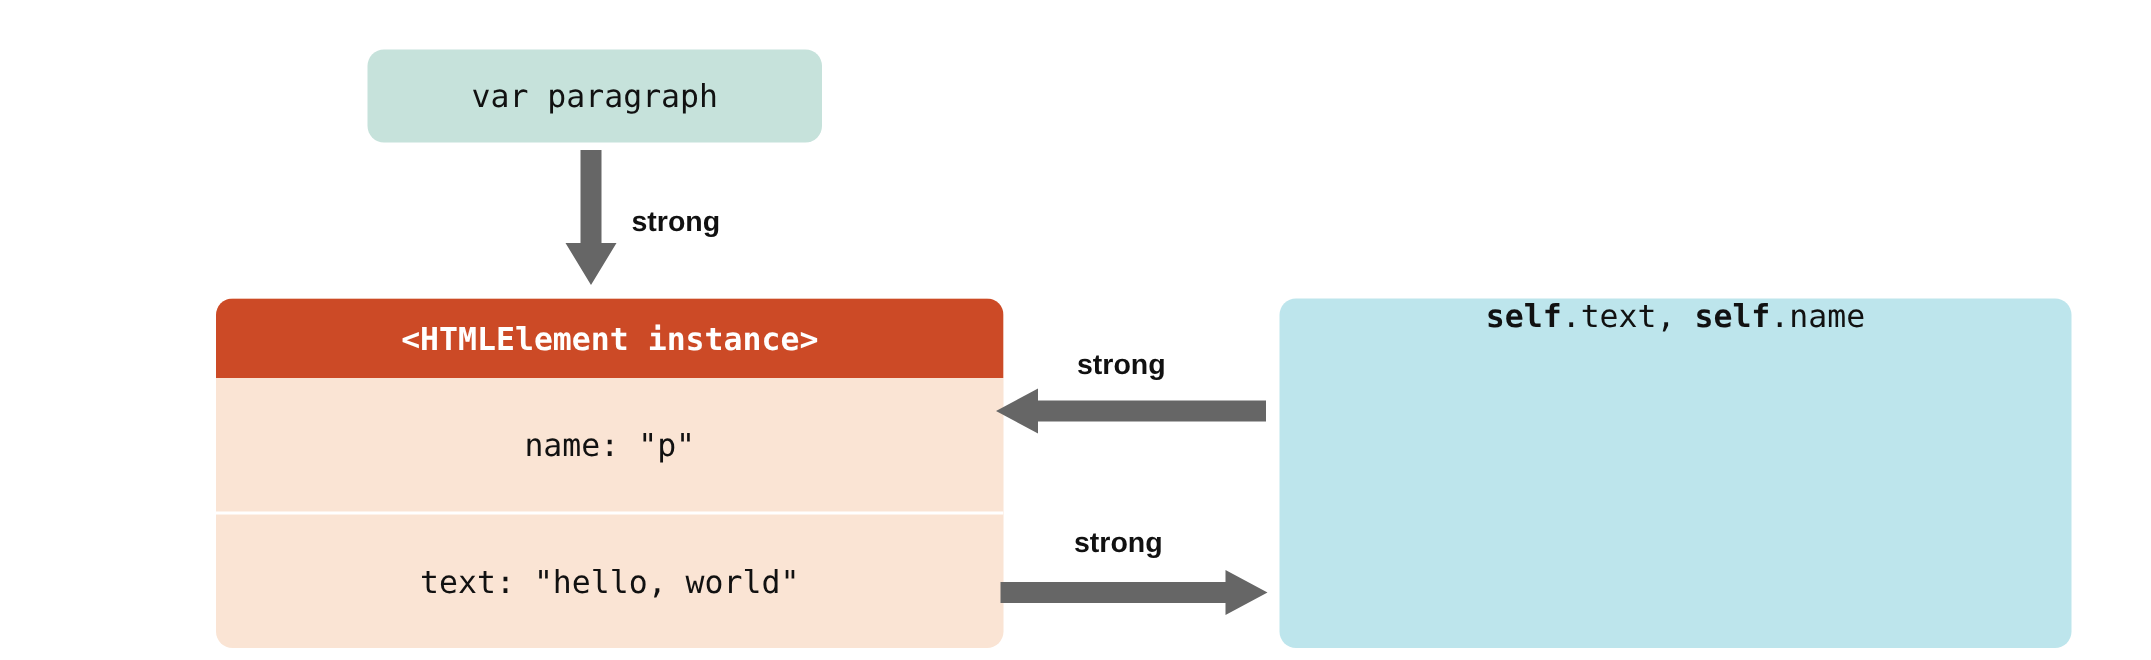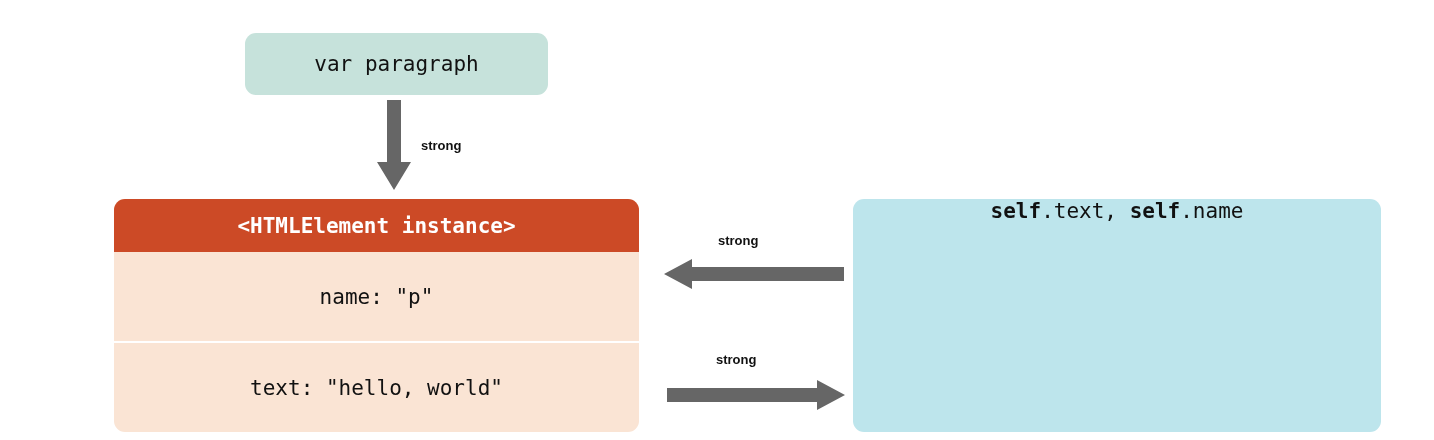--- a/index.html
+++ b/index.html
@@ -43,21 +43,21 @@
   }
   .var-box .code {
     font-family: "DejaVu Sans Mono", monospace;
     font-size: 21px;
     color: #111111;
     letter-spacing: 0px;
   }
 
   
   .instance-box {
-    left: 114px;
+    left: 144px;
     top: 199px;
     width: 525px;
     height: 233px;
     background: #fae4d4;
   }
   .instance-box .hdr {
     height: 53px;
     background: #cc4a26;
     display: flex;
     align-items: center;
@@ -131,21 +131,21 @@
     position: absolute;
     overflow: visible;
   }
   .arrow-down { left: 371px; top: 100px; width: 46px; height: 95px; }
   .arrow-left { left: 664px; top: 258px; width: 180px; height: 32px; }
   .arrow-right { left: 667px; top: 379px; width: 178px; height: 32px; }
 
   .arrow-label {
     position: absolute;
     font-family: "Liberation Sans", sans-serif;
-    font-size: 13px;
+    font-size: 19px;
     font-weight: bold;
     color: #111111;
     white-space: nowrap;
   }
   .lbl-down  { left: 421px; top: 138px; }
   .lbl-left  { left: 718px; top: 233px; }
   .lbl-right { left: 716px; top: 352px; }
 </style>
 </head>
 <body>

